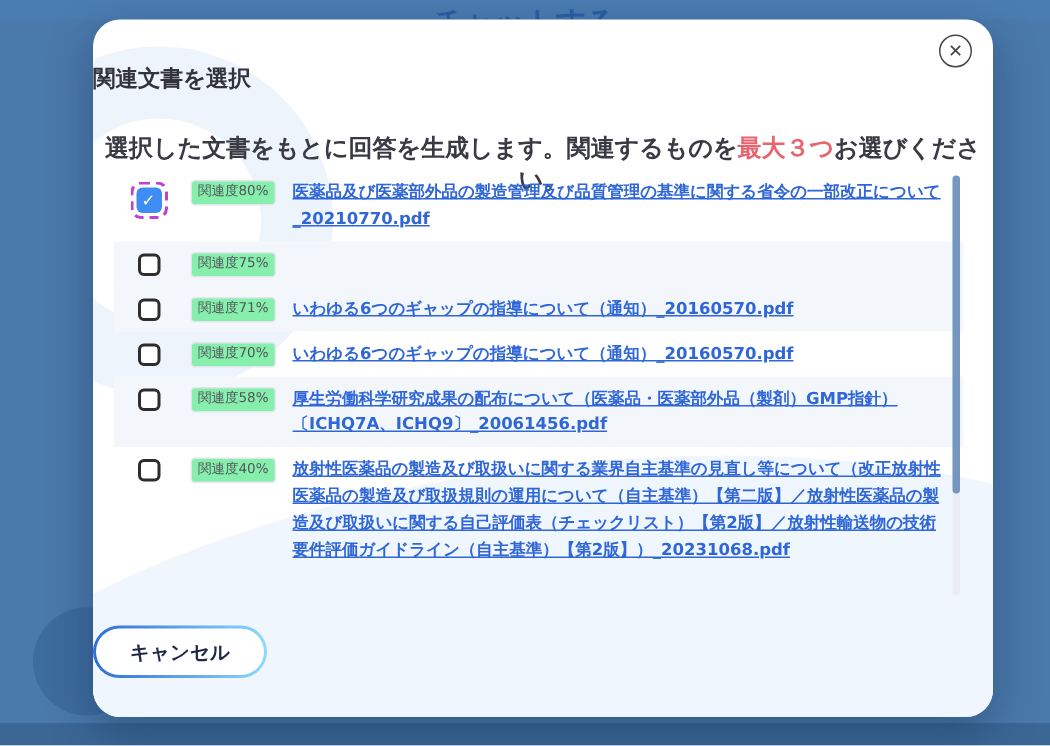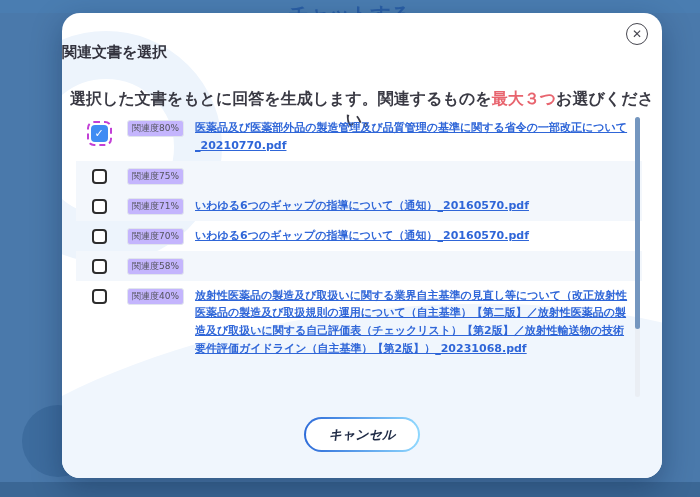--- a/index.html
+++ b/index.html
@@ -37,31 +37,31 @@
   .doc-row { display:flex; align-items:flex-start; gap:11px; padding:6px 14px 6px 6px; }
   .doc-row.alt { background:#f3f7fc; }
 
   .cb-col { width:34px; display:flex; justify-content:center; flex:none; padding-top:2px; }
   .checkbox { width:15px; height:15px; border:2.2px solid #2d2d2d; border-radius:4px; background:#fff; cursor:pointer; }
   .checkbox-focus { border:2px dashed #c23fd6; border-radius:7px; padding:2px; display:inline-flex; }
   .checkbox.checked { width:17px; height:17px; border:none; background:#3f8cf3; color:#fff; display:flex;
                       align-items:center; justify-content:center; font-size:11px; font-weight:700; }
 
   .badge { flex:none; min-width:57px; height:17px; text-align:center; font-size:9px; color:#53535c;
-           background:#c4b5fd; border:1px solid #e1e5ee; border-radius:3px; padding:3px 4px; margin-top:1px;
+           background:#86efac; border:1px solid #e1e5ee; border-radius:3px; padding:3px 4px; margin-top:1px;
            white-space:nowrap; line-height:1.1; }
 
   .doc-link { font-size:11px; font-weight:700; color:#2f66d8; text-decoration:underline; line-height:1.62; cursor:pointer; }
 
   
   .scroll-track { position:absolute; top:4px; right:2px; width:5px; height:280px; background:#eaeef4; border-radius:3px; }
   .scroll-thumb { position:absolute; top:0; left:0; width:5px; height:212px; background:#7496bf; border-radius:3px; }
 
   
-  .modal-footer { position:absolute; bottom:26px; left:0; right:0; display:flex; justify-content:center; z-index:3;font-style:italic; }
+  .modal-footer { position:absolute; bottom:26px; left:0; right:0; display:flex; justify-content:flex-start; z-index:3; }
   .btn { width:116px; height:35px; border-radius:18px; display:flex; align-items:center; justify-content:center;
          font-size:13px; font-weight:700; cursor:pointer; }
   .btn-cancel-outer { width:116px; height:35px; border-radius:18px; padding:2px;
                       background:linear-gradient(90deg,#2e6cd9,#8fd8fe); cursor:pointer; }
   .btn-cancel-inner { width:100%; height:100%; border-radius:16px; background:#fff; color:#1e2a45;
                       display:flex; align-items:center; justify-content:center; font-size:13px; font-weight:700; }
   .btn-ok { background:linear-gradient(90deg,#4a3fe3,#1d9df5); color:#ffffff; }
 </style>
 </head>
 <body>
@@ -120,20 +120,21 @@
           </div>
         <span class="badge">関連度70%</span>
         <span class="doc-link">いわゆる6つのギャップの指導について（通知）_20160570.pdf</span>
       </div>
 
       <div class="doc-row alt">
         <div class="cb-col">
             <span class="checkbox"></span>
           </div>
         <span class="badge">関連度58%</span>
+        <span class="doc-link">厚生労働科学研究成果の配布について（医薬品・医薬部外品（製剤）GMP指針）〔ICHQ7A、ICHQ9〕_20061456.pdf</span>
       </div>
 
       <div class="doc-row">
         <div class="cb-col">
             <span class="checkbox"></span>
           </div>
         <span class="badge">関連度40%</span>
         <span class="doc-link">放射性医薬品の製造及び取扱いに関する業界自主基準の見直し等について（改正放射性医薬品の製造及び取扱規則の運用について（自主基準）【第二版】／放射性医薬品の製造及び取扱いに関する自己評価表（チェックリスト）【第2版】／放射性輸送物の技術要件評価ガイドライン（自主基準）【第2版】）_20231068.pdf</span>
       </div>
 

